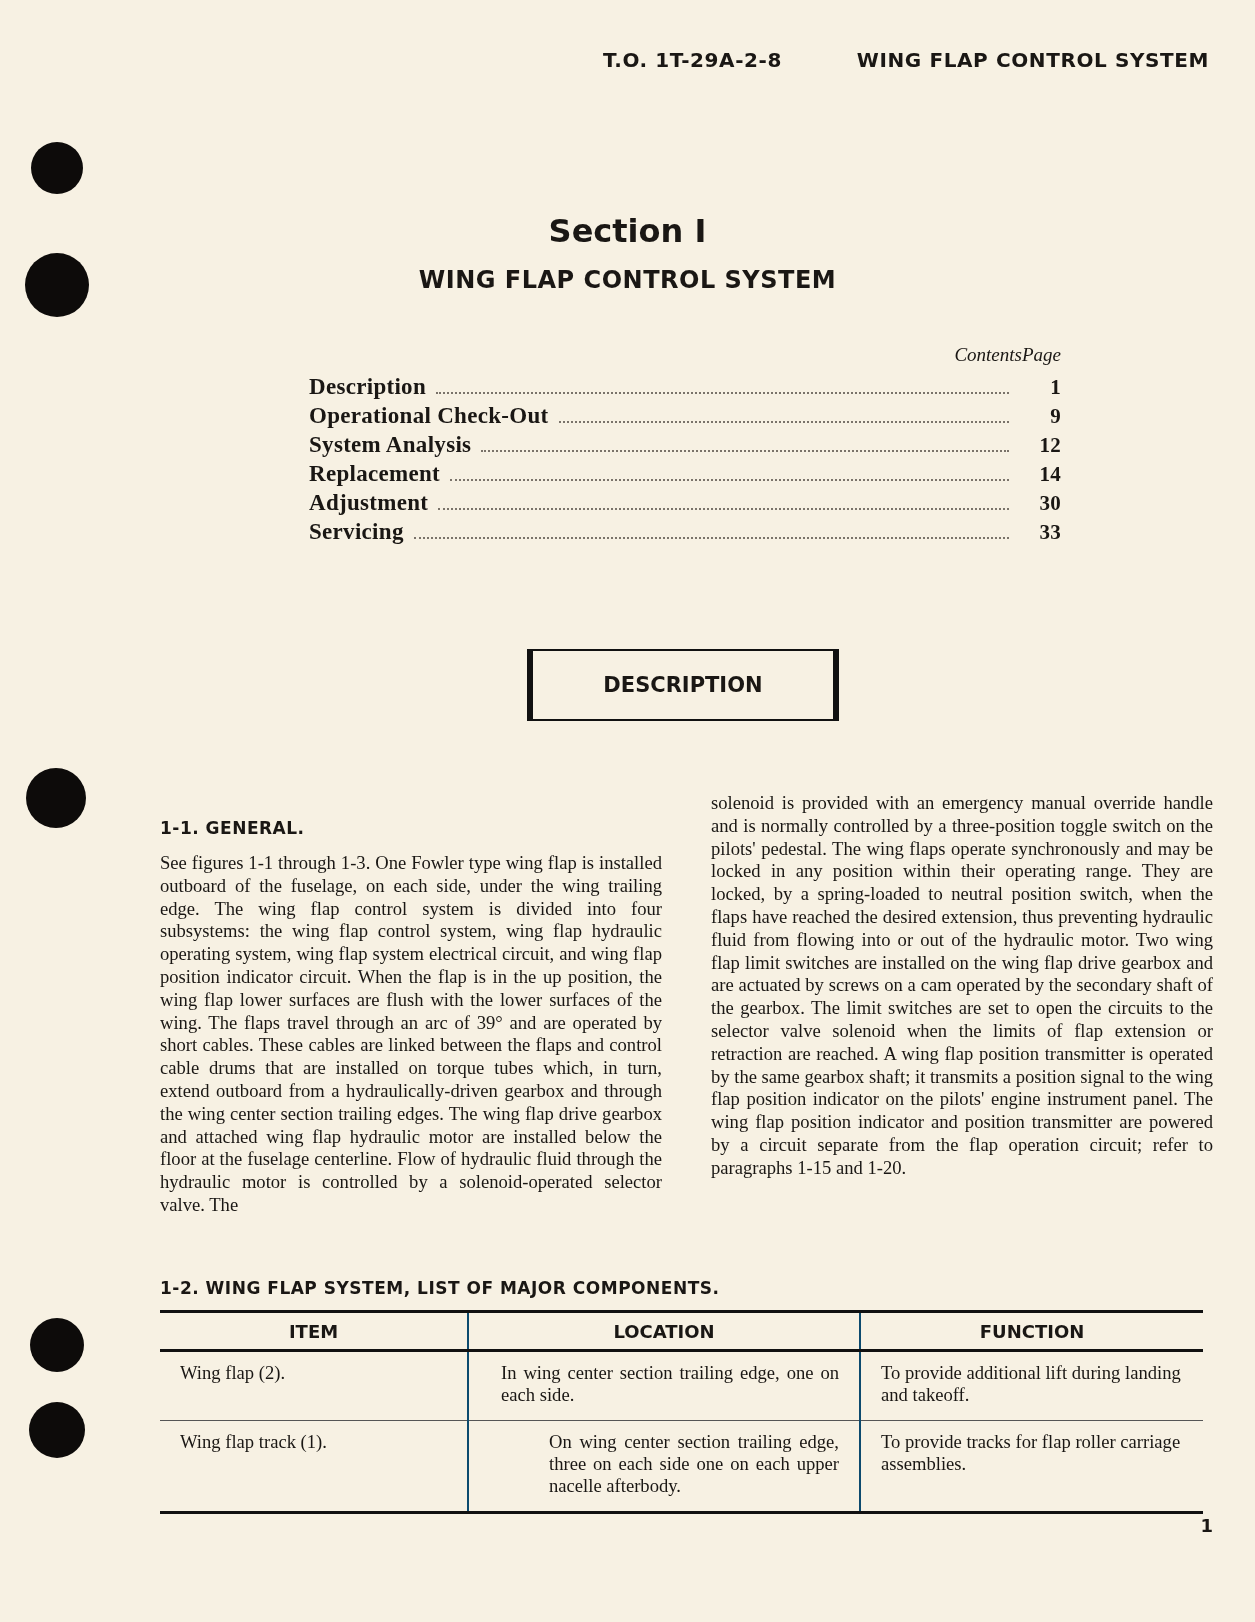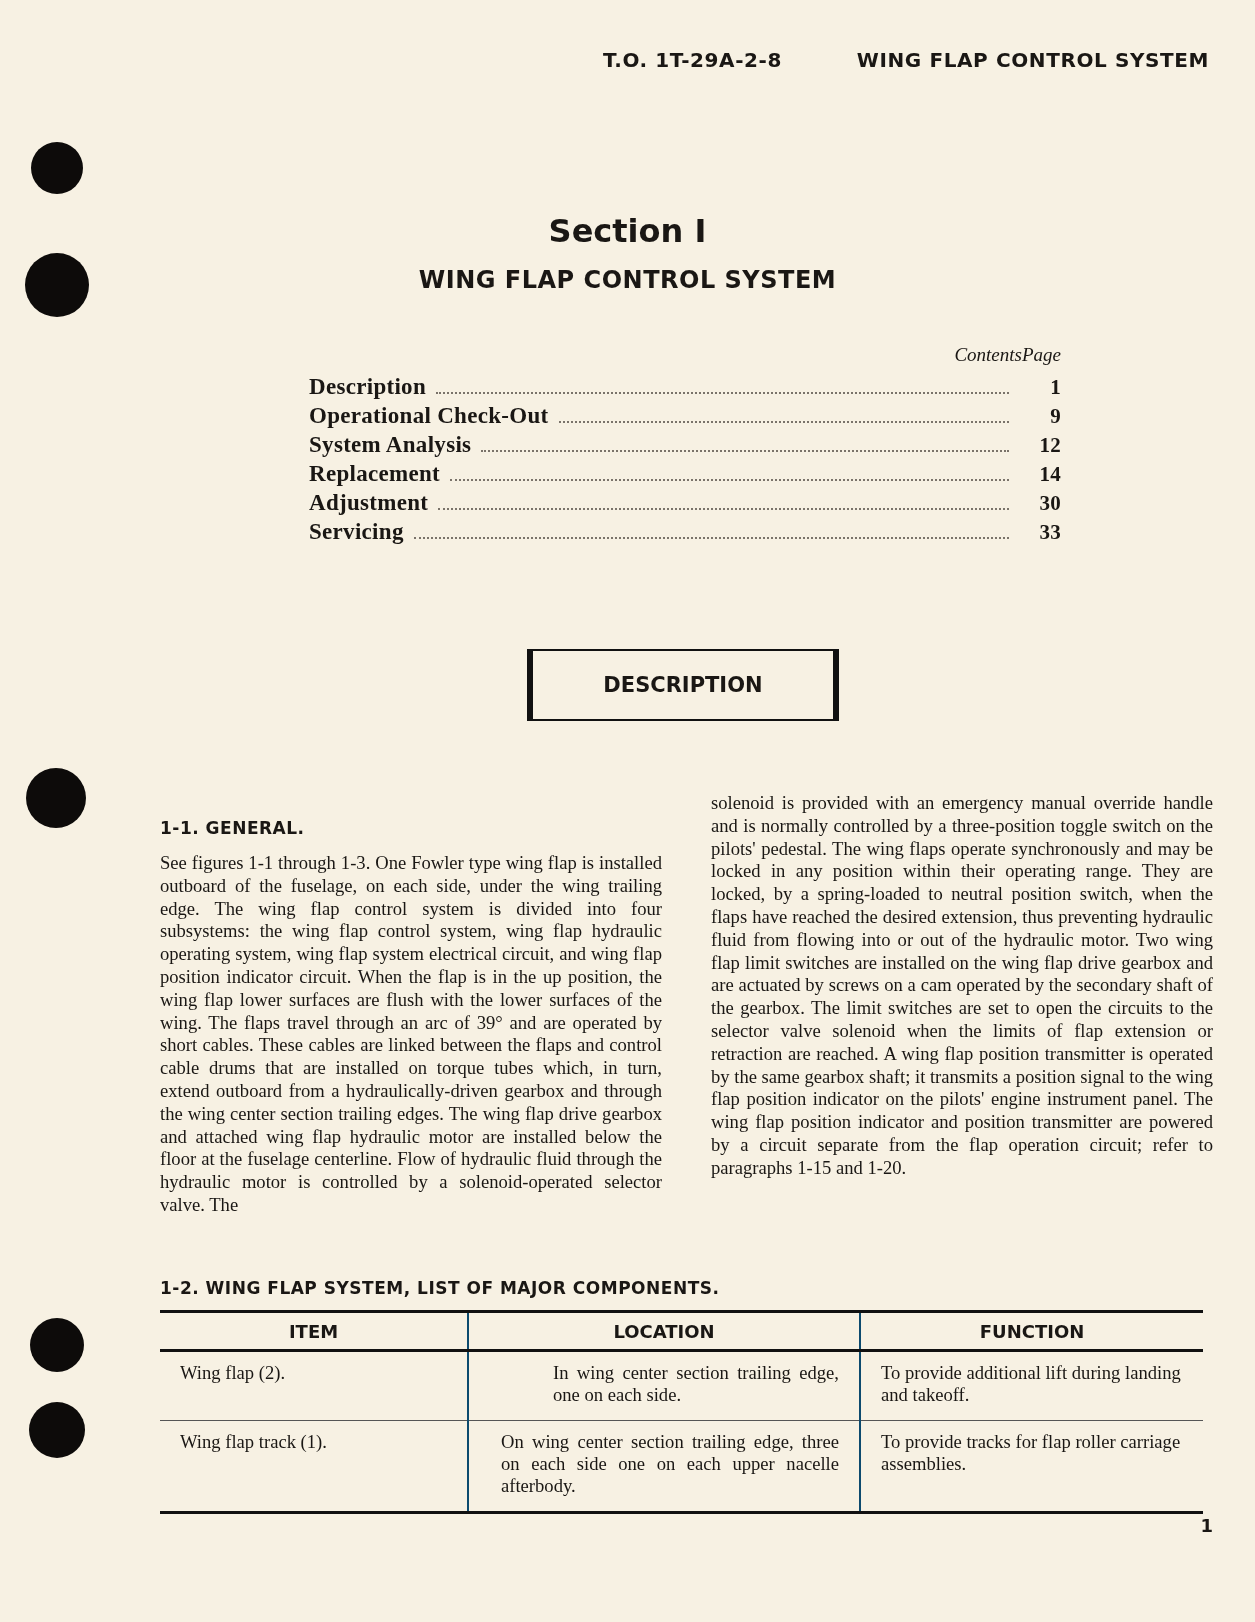--- a/index.html
+++ b/index.html
@@ -109,24 +109,24 @@
   <thead>
     <tr>
       <th>ITEM</th>
       <th>LOCATION</th>
       <th>FUNCTION</th>
     </tr>
   </thead>
   <tbody>
     <tr style="height:62px;">
       <td>Wing flap (2).</td>
-      <td style="padding-left:84px;text-align:justify;">In wing center section trailing edge, one on each side.</td>
+      <td style="padding-left:32px;text-align:justify;">In wing center section trailing edge, one on each side.</td>
       <td>To provide additional lift during landing and takeoff.</td>
     </tr>
     <tr style="height:84px;">
       <td>Wing flap track (1).</td>
-      <td style="padding-left:32px;text-align:justify;">On wing center section trailing edge, three on each side one on each upper nacelle afterbody.</td>
+      <td style="padding-left:80px;text-align:justify;">On wing center section trailing edge, three on each side one on each upper nacelle afterbody.</td>
       <td>To provide tracks for flap roller carriage assemblies.</td>
     </tr>
   </tbody>
 </table>
 
 <div class="pagenum">1</div>
 
 </body></html>

